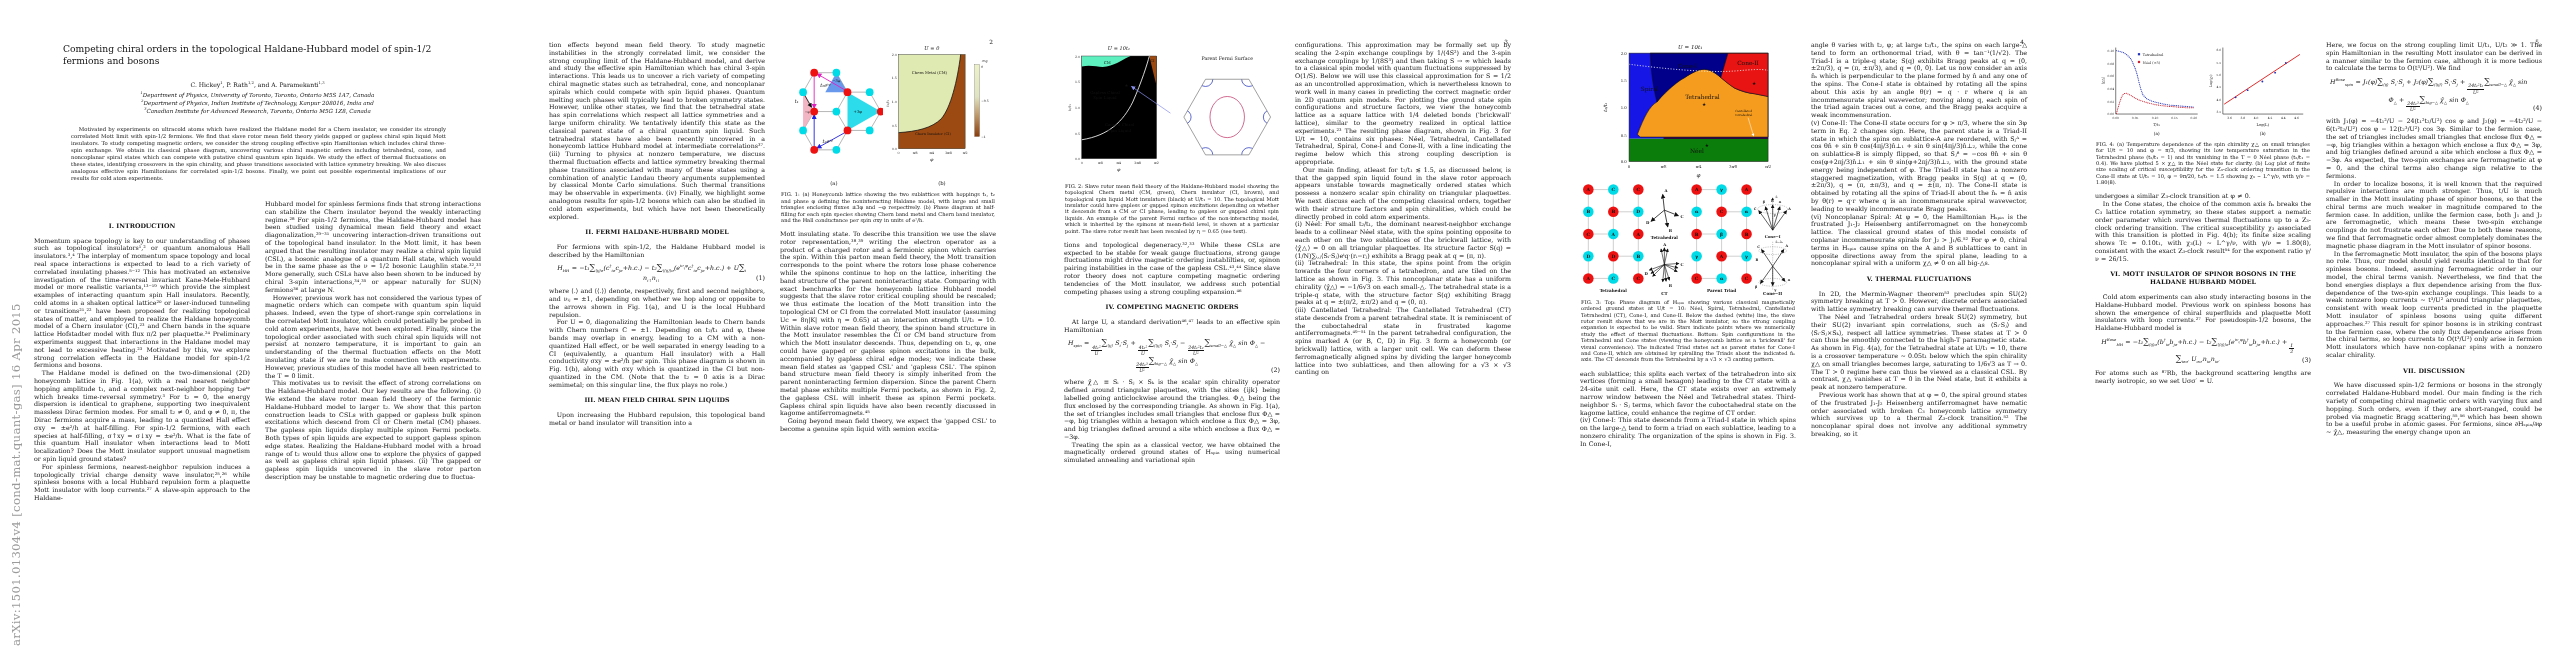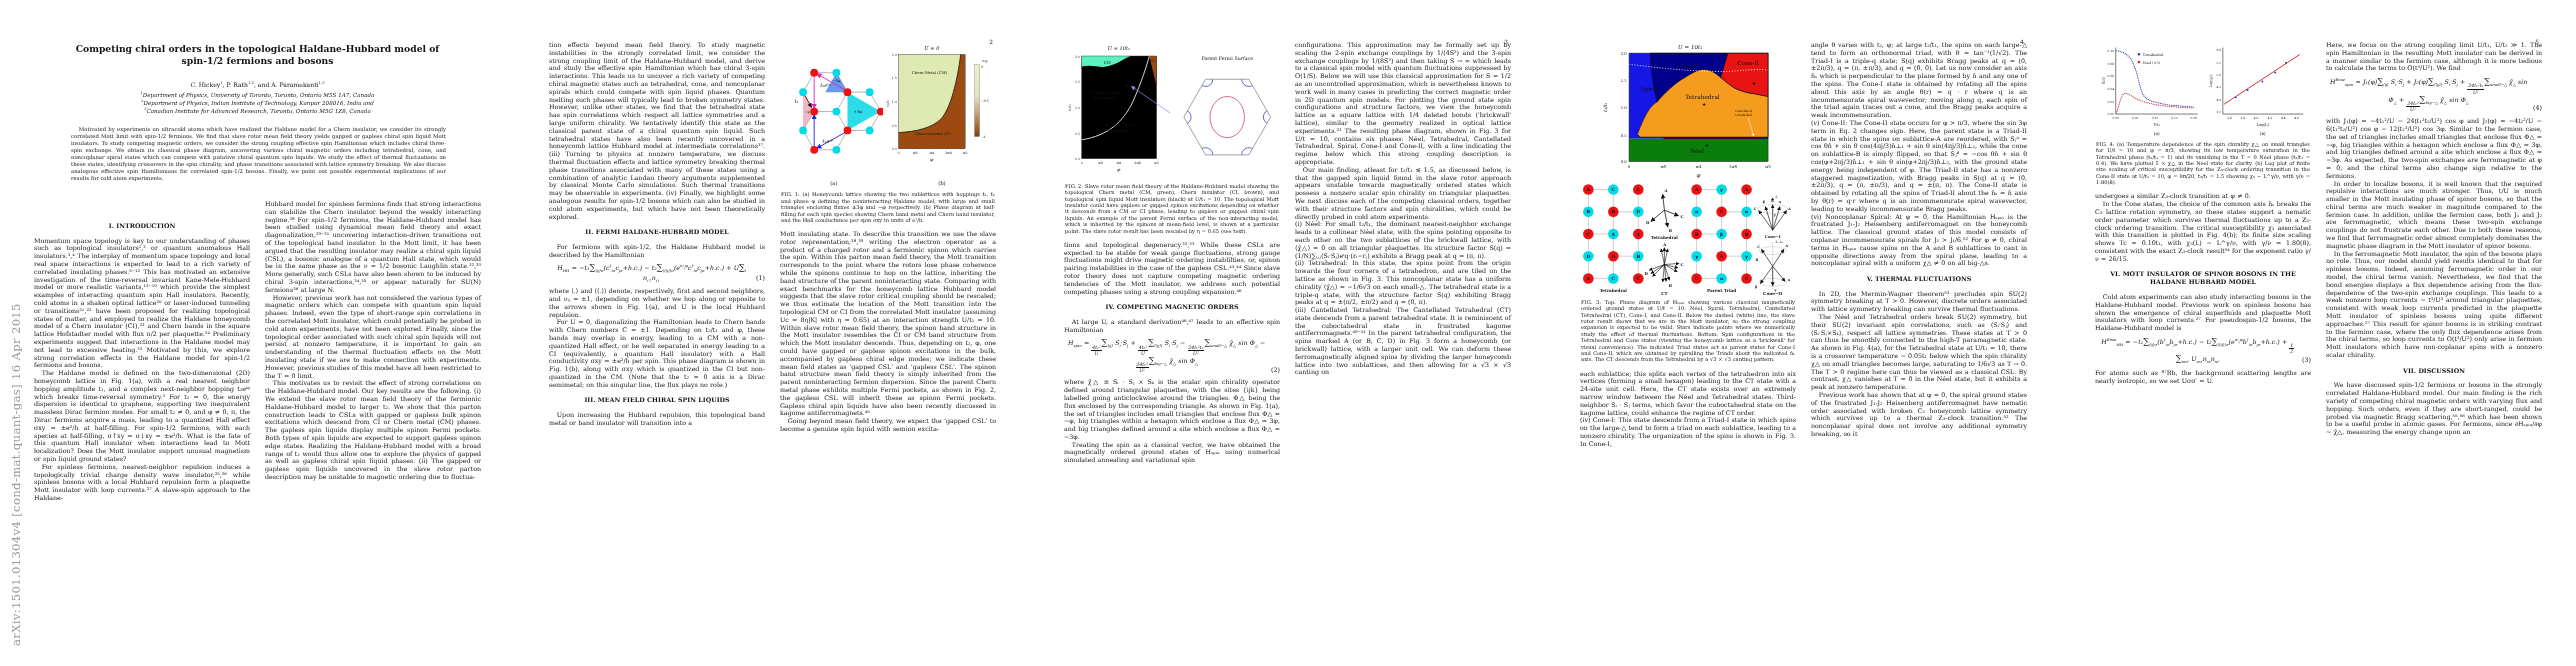--- a/index.html
+++ b/index.html
@@ -1,21 +1,21 @@
 <!DOCTYPE html>
 <html lang="en" style="font-size:9px"><head>
 <meta charset="utf-8">
 <style>
 html,body{margin:0;padding:0}
 body{width:2576px;height:667px;background:#fff;font-family:"DejaVu Serif",serif;color:#141414;position:relative}
 .page{position:absolute;top:0;width:515px;height:667px;background:#fff;overflow:hidden}
 #pg1{left:0}#pg2{left:515px}#pg3{left:1030px}#pg4{left:1546px}#pg5{left:2061px}
 .pnum{position:absolute;top:39px;right:37px;font-size:5.8px}
 .wm{position:absolute;left:9px;top:646px;transform:rotate(-90deg);transform-origin:0 0;font-size:11.7px;color:#9b9b9b;white-space:nowrap;letter-spacing:0.3px}
-.title{position:absolute;top:43px;left:63px;width:389px;text-align:center;font-size:9.2px;font-weight:bold;line-height:12.2px}
+.title{position:absolute;top:43px;left:63px;width:389px;text-align:left;font-size:9.2px;font-weight:normal;line-height:12.2px}
 .authors{position:absolute;top:81px;left:63px;width:389px;text-align:center;font-size:6.1px}
 .affil{position:absolute;left:35px;width:445px;text-align:center;font-style:italic;font-size:5.6px;line-height:7.2px}
 .abstract{position:absolute;top:126px;left:71px;width:375px;font-size:5.3px;line-height:7px;text-align:justify;text-indent:7.8px}
 .col{position:absolute;width:216px;text-align:justify;font-size:6.3px;line-height:7.8px;word-spacing:0.2px;top:41px}
 .c1{left:34px}.c2{left:265px}
 #pg1 .col{top:200px}
 p{margin:0;text-indent:7.8px}
 p.ni{text-indent:0}
 .sec{font-weight:bold;text-align:center;font-size:6.3px;margin:7.8px 3.3px 6.7px;line-height:8px}
 .sec.first{margin-top:22px}

